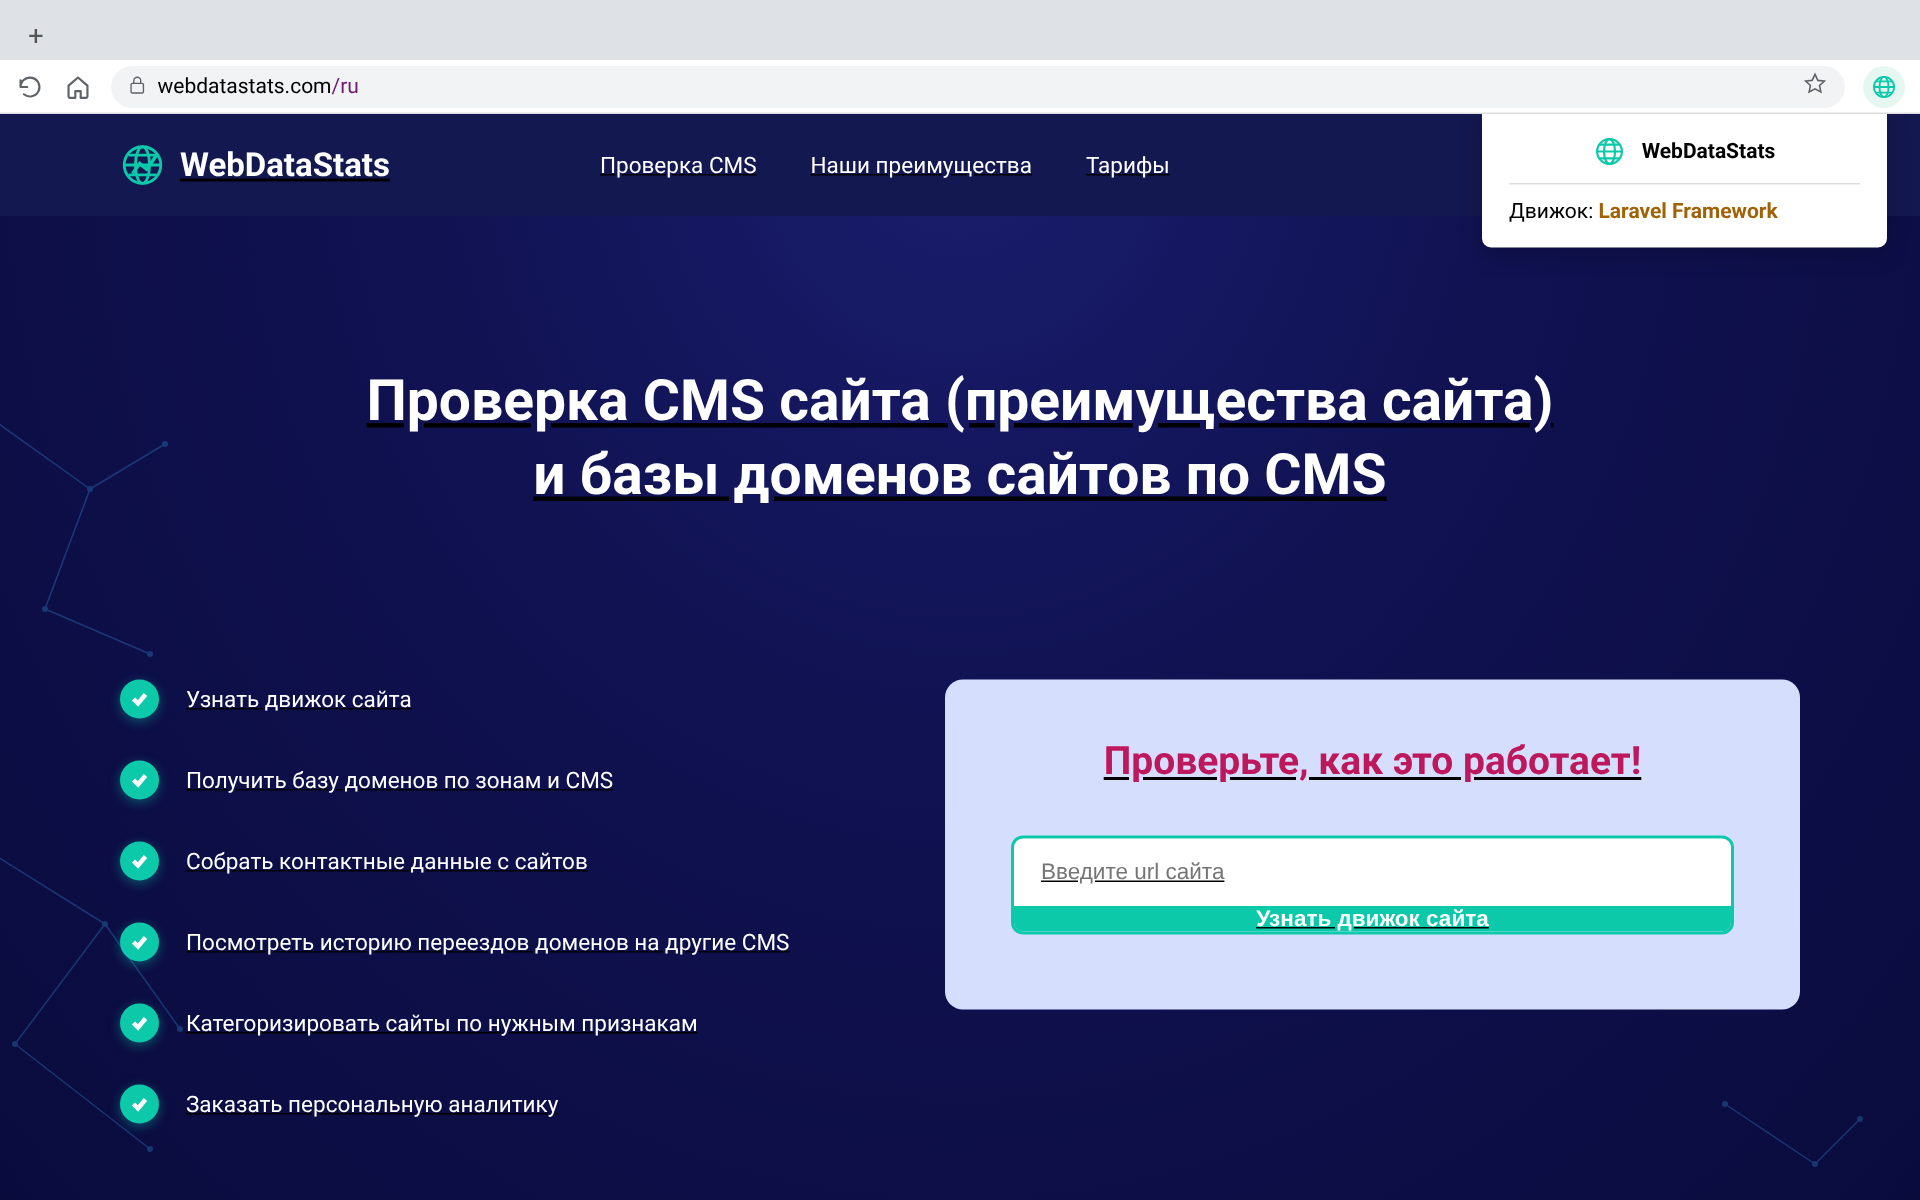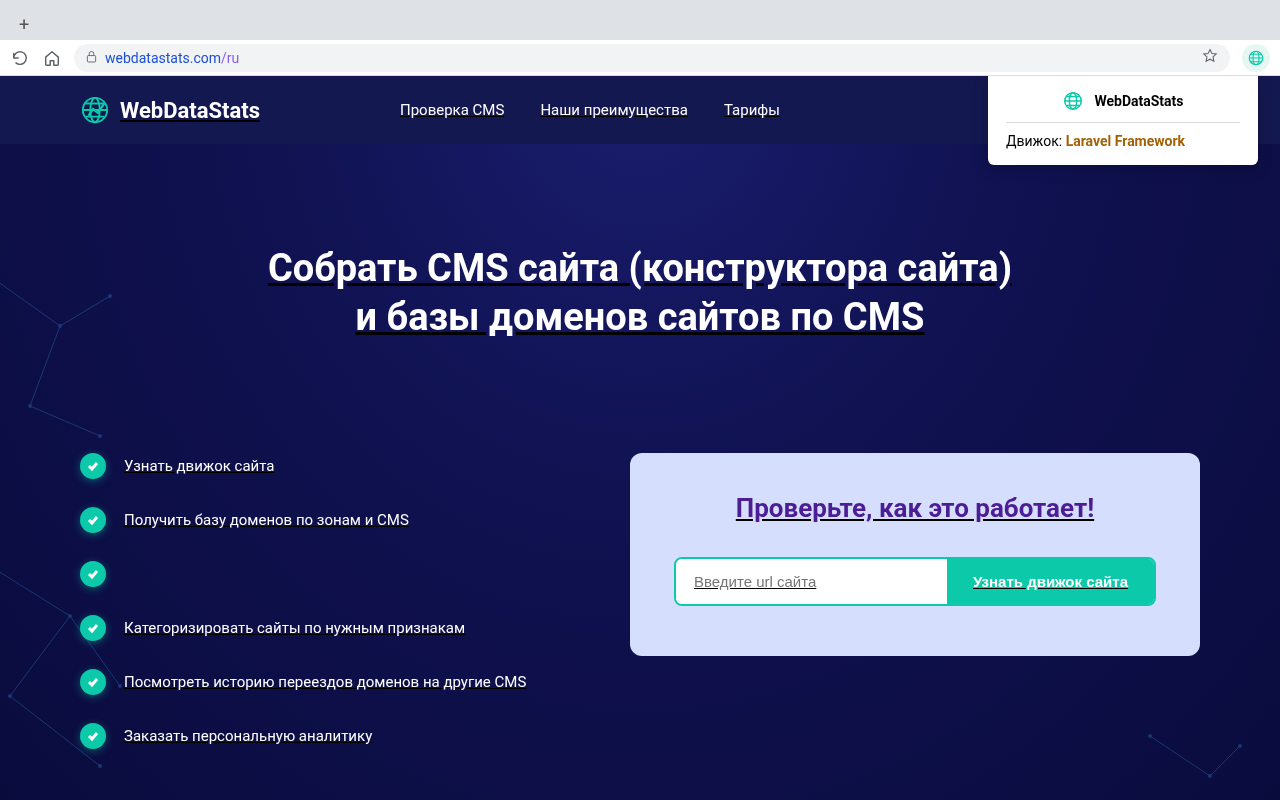--- a/index.html
+++ b/index.html
@@ -43,22 +43,22 @@
 .toolbar {
   width:100%; height:36px; background:#fff; display:flex; align-items:center; padding:0 10px; gap:12px;
   border-bottom:1px solid #ddd;
 }
 .toolbar .icon { width:20px; height:20px; display:flex; align-items:center; justify-content:center; color:#5f6368; cursor:pointer; }
 .urlbar {
   flex:1; height:28px; background:#f1f3f4; border-radius:14px; display:flex; align-items:center;
   padding:0 12px; gap:8px; font-size:14px; color:#202124;
 }
 .urlbar .lock { color:#5f6368; font-size:12px; }
-.urlbar .domain { color:#1d4ed8; }
-.urlbar .path { color:#8b5cf6; }
+.urlbar .domain { color:#000000; }
+.urlbar .path { color:#701a75; }
 .urlbar .star { margin-left:auto; color:#5f6368; cursor:pointer; }
 .ext-icon {
   width:28px; height:28px; border-radius:50%; background:#e6f7f2;
   display:flex; align-items:center; justify-content:center; cursor:pointer;
 }
 .ext-icon svg { width:18px; height:18px; }
 
 .page {
   position:relative;
   width:100%;
@@ -90,22 +90,22 @@
 .check {
   width:26px; height:26px; border-radius:50%; background:#0bc9a9;
   display:flex; align-items:center; justify-content:center; flex-shrink:0;
   box-shadow:0 2px 8px rgba(11,201,169,0.4);
 }
 .check svg { width:14px; height:14px; stroke:#fff; stroke-width:3; fill:none; }
 
 .cta-card {
   width:570px; background:#d5dffd; border-radius:12px; padding:40px 44px 50px; align-self:flex-start;
 }
-.cta-card h2 { text-align:center; font-size:26px; font-weight:700; color:#4c1d95; margin-bottom:34px; }
-.cta-form { display:flex; border-radius:8px; overflow:hidden; border:2px solid #0bc9a9; }
+.cta-card h2 { text-align:center; font-size:26px; font-weight:700; color:#be185d; margin-bottom:34px; }
+.cta-form { display:flex; border-radius:8px; overflow:hidden; border:2px solid #0bc9a9;flex-direction:column; }
 .cta-form input {
   flex:1; border:none; padding:14px 18px; font-size:15px; outline:none; background:#fff;
 }
 .cta-form button {
   background:#0bc9a9; border:none; color:#fff; font-size:15px; font-weight:600;
   padding:0 26px; cursor:pointer;
 }
 
 .ext-popup {
   position:absolute; top:0; right:22px; width:270px; background:#fff; border-radius:0 0 6px 6px;
@@ -216,21 +216,21 @@
       <svg viewBox="0 0 20 20" width="18" height="18">
           <circle cx="10" cy="10" r="8" stroke="#fff" stroke-width="1.4" fill="none"></circle>
           <ellipse cx="10" cy="10" rx="3" ry="8" stroke="#fff" stroke-width="1.4" fill="none"></ellipse>
           <path d="M2 10h16M3.5 6h13M3.5 14h13" stroke="#fff" stroke-width="1.4"></path>
         </svg>
     </div>
   </div>
 
   <div class="hero">
     <h1>
-      <span>Собрать CMS сайта (конструктора сайта)</span><br>
+      <span>Проверка CMS сайта (преимущества сайта)</span><br>
       <span>и базы доменов сайтов по CMS</span>
     </h1>
   </div>
 
   <div class="content">
     <div class="features">
       <div class="feature">
           <div class="check">
             <svg viewBox="0 0 14 14">
               <path d="M3 7l3 3 5-6"></path>
@@ -245,36 +245,37 @@
             </svg>
           </div>
           <span>Получить базу доменов по зонам и CMS</span>
         </div>
       <div class="feature">
           <div class="check">
             <svg viewBox="0 0 14 14">
               <path d="M3 7l3 3 5-6"></path>
             </svg>
           </div>
+          <span>Собрать контактные данные с сайтов</span>
+        </div>
+      <div class="feature">
+          <div class="check">
+            <svg viewBox="0 0 14 14">
+              <path d="M3 7l3 3 5-6"></path>
+            </svg>
+          </div>
+          <span>Посмотреть историю переездов доменов на другие CMS</span>
         </div>
       <div class="feature">
           <div class="check">
             <svg viewBox="0 0 14 14">
               <path d="M3 7l3 3 5-6"></path>
             </svg>
           </div>
           <span>Категоризировать сайты по нужным признакам</span>
-        </div>
-      <div class="feature">
-          <div class="check">
-            <svg viewBox="0 0 14 14">
-              <path d="M3 7l3 3 5-6"></path>
-            </svg>
-          </div>
-          <span>Посмотреть историю переездов доменов на другие CMS</span>
         </div>
       <div class="feature">
           <div class="check">
             <svg viewBox="0 0 14 14">
               <path d="M3 7l3 3 5-6"></path>
             </svg>
           </div>
           <span>Заказать персональную аналитику</span>
         </div>
     </div>

